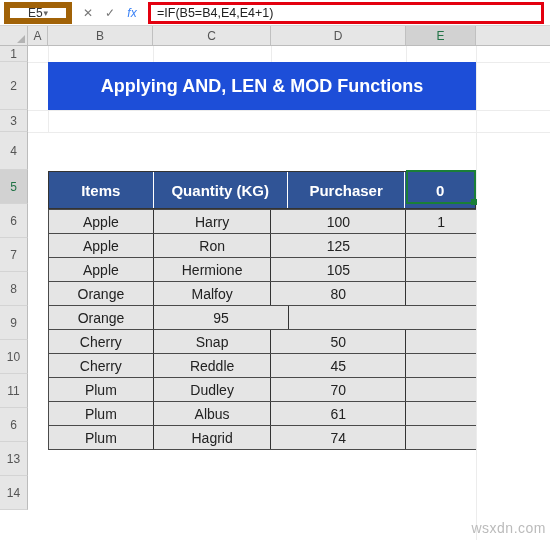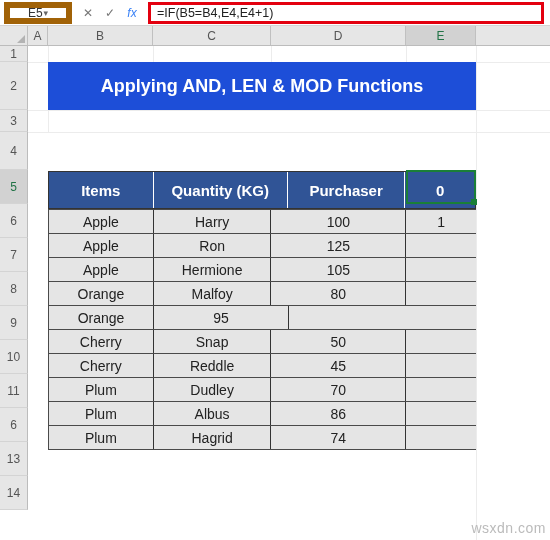--- a/index.html
+++ b/index.html
@@ -169,21 +169,21 @@
           </div>
           <div class="tbl-row">
             <div class="td c-items">Plum</div>
             <div class="td c-purch">Dudley</div>
             <div class="td c-qty">70</div>
             <div class="td c-ex" style="border-right: none;"></div>
           </div>
           <div class="tbl-row">
             <div class="td c-items">Plum</div>
             <div class="td c-purch">Albus</div>
-            <div class="td c-qty">86</div>
+            <div class="td c-qty">61</div>
             <div class="td c-ex" style="border-right: none;"></div>
           </div>
           <div class="tbl-row">
             <div class="td c-items">Plum</div>
             <div class="td c-purch">Hagrid</div>
             <div class="td c-qty">74</div>
             <div class="td c-ex" style="border-right: none;"></div>
           </div>
         </div>
     </div>

